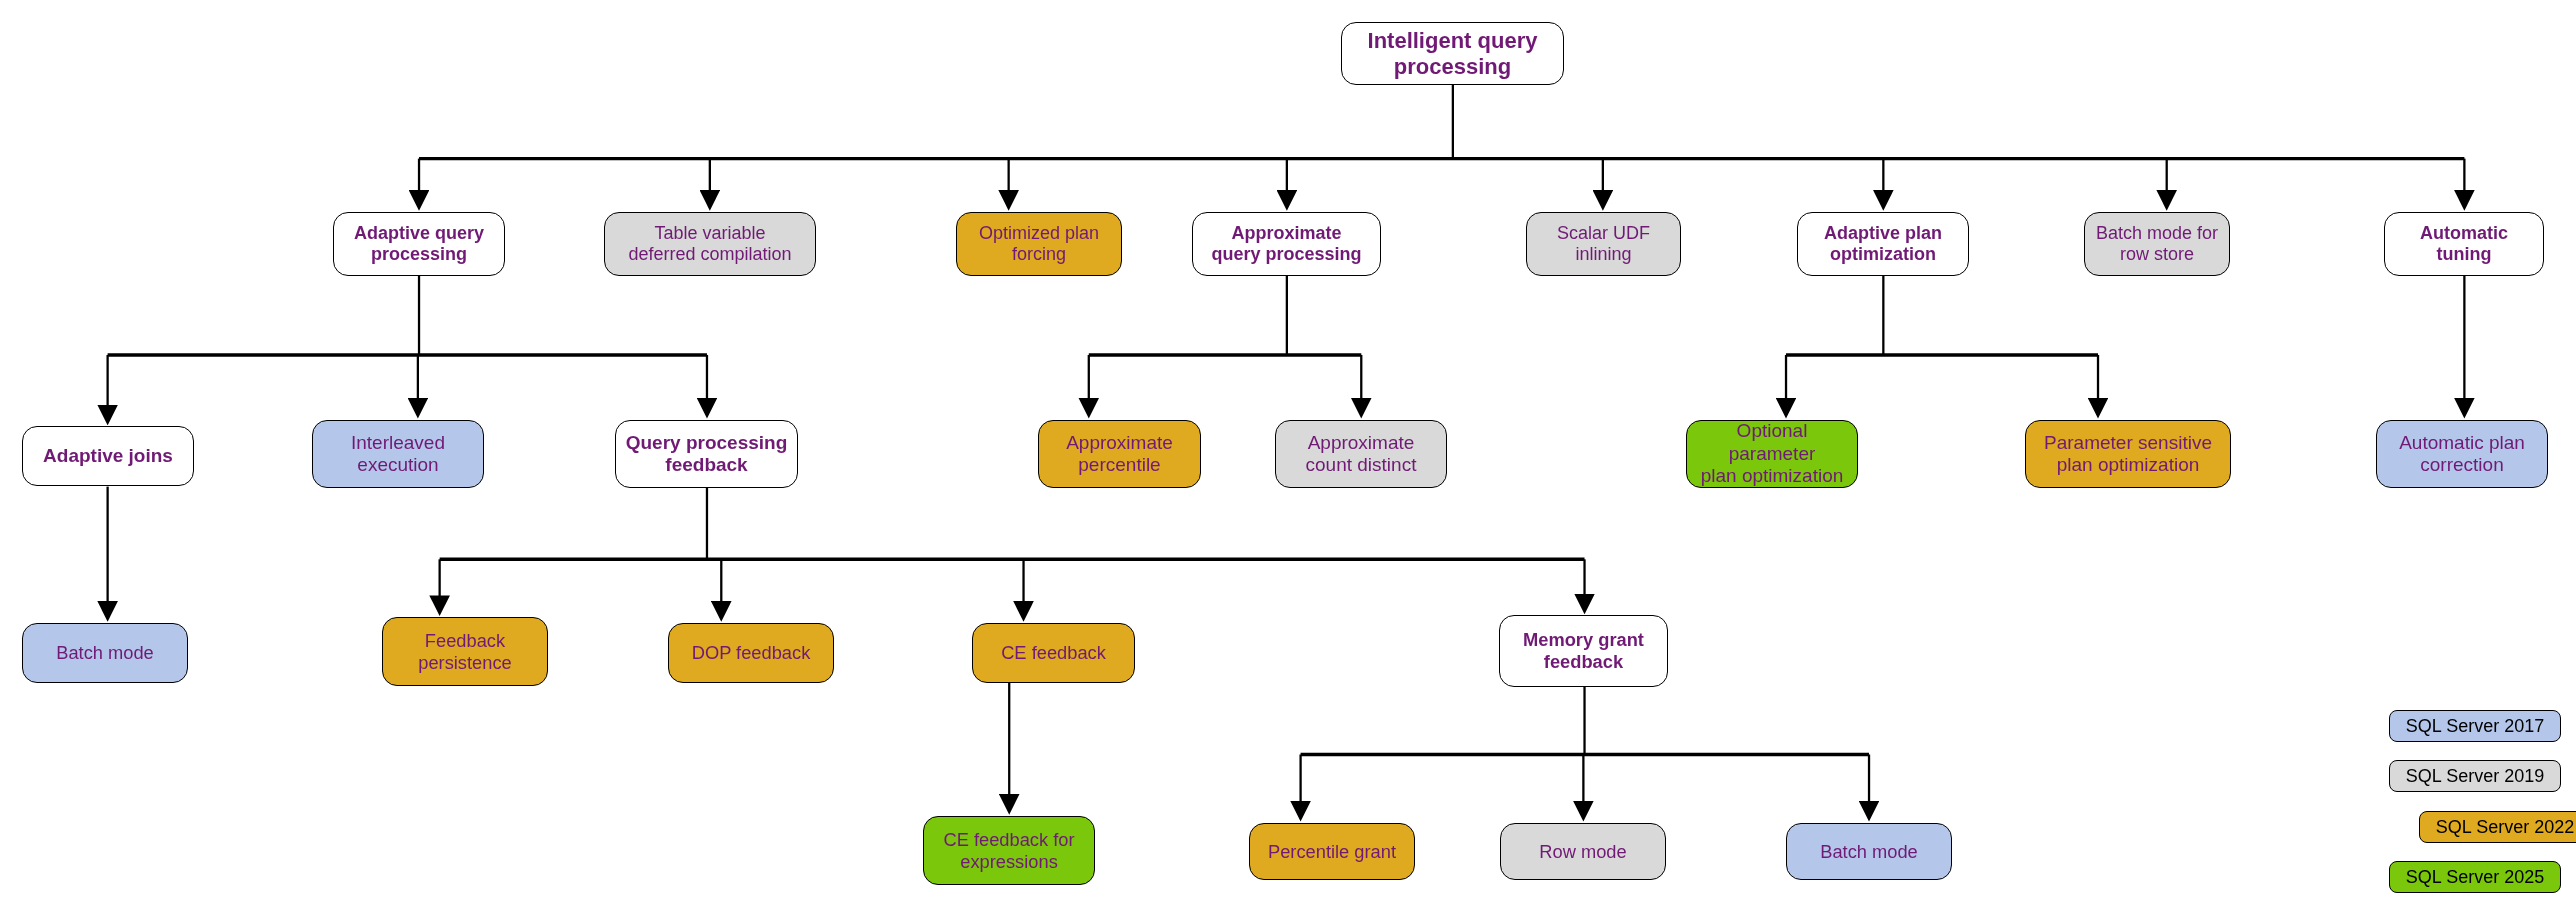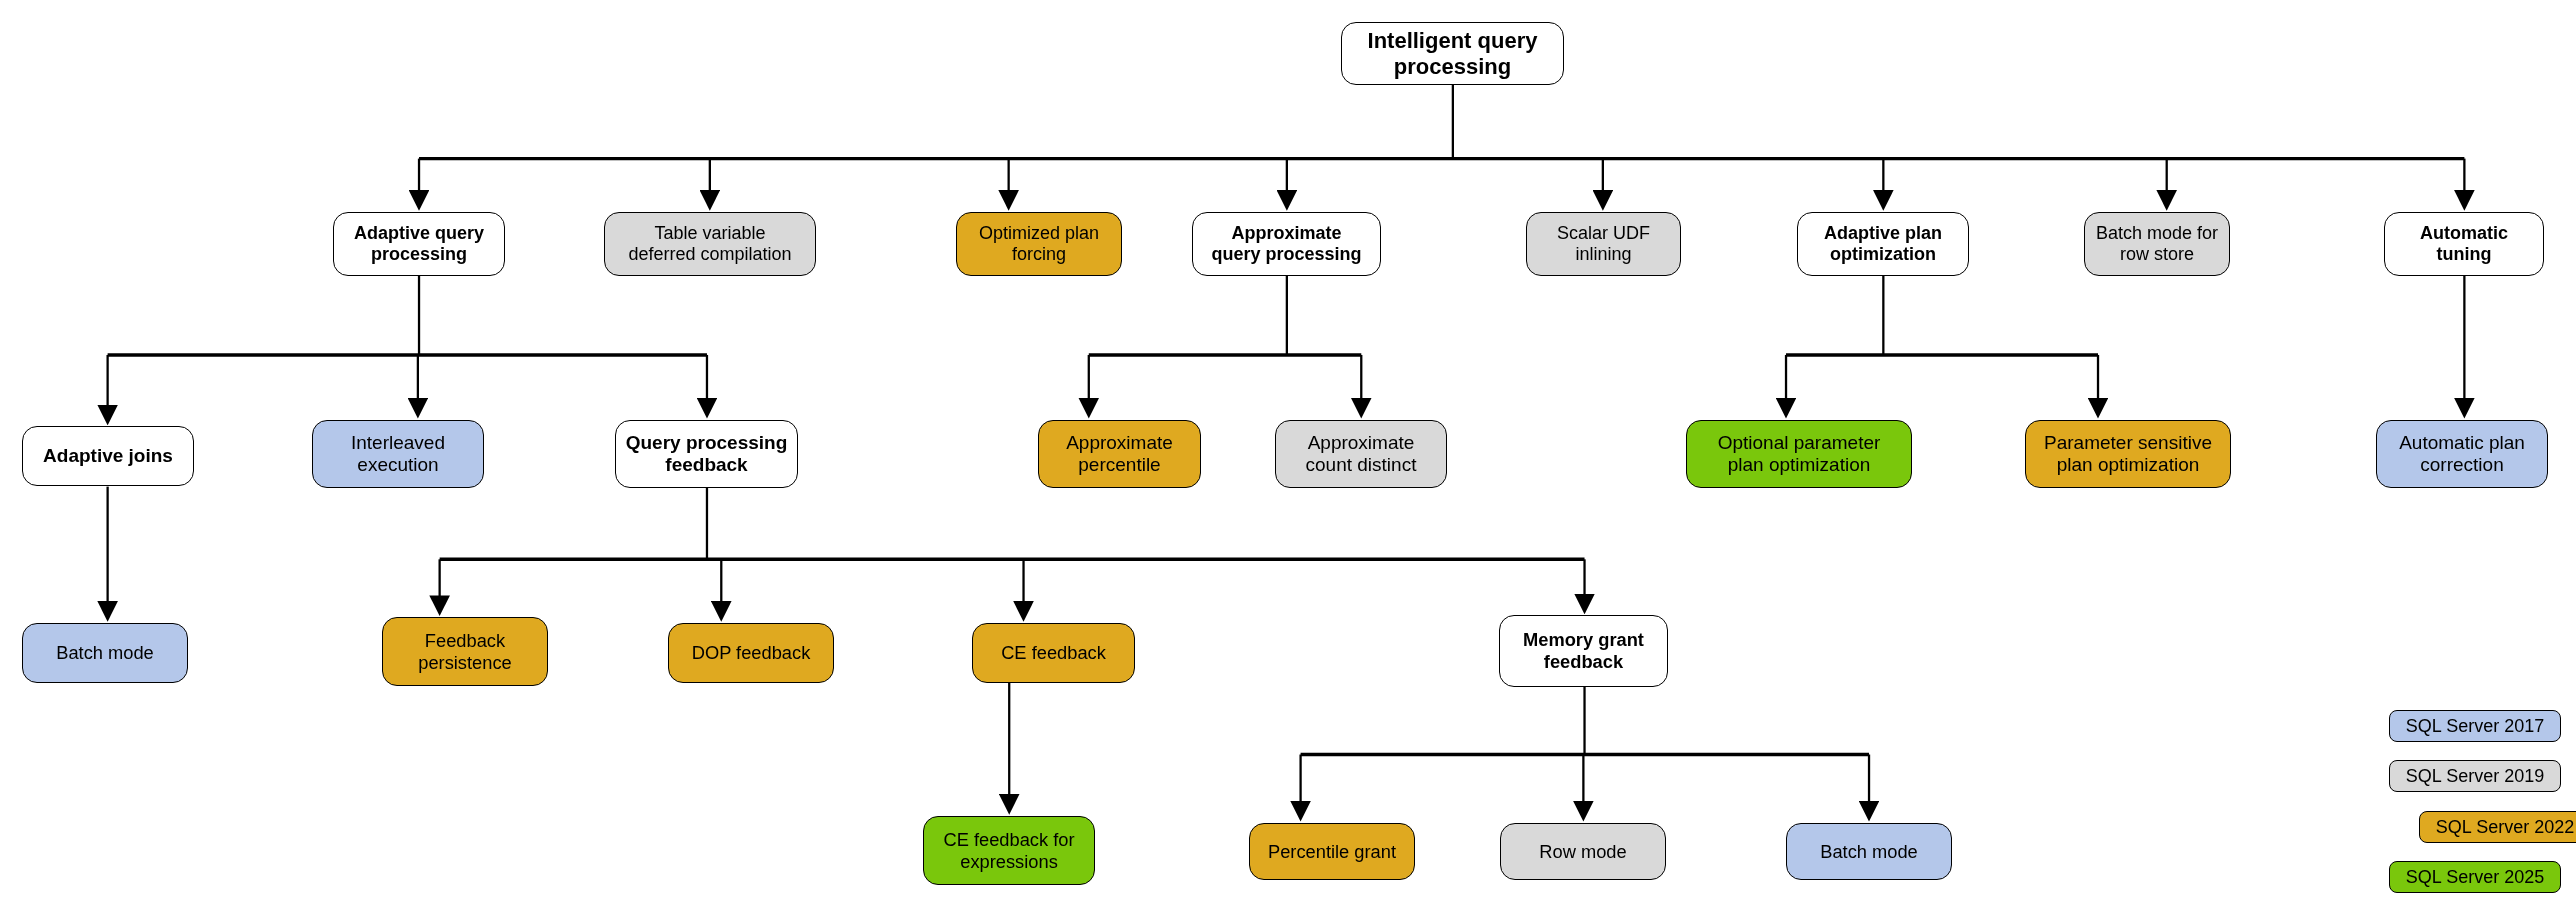--- a/index.html
+++ b/index.html
@@ -24,21 +24,21 @@
     position:absolute;
     box-sizing:border-box;
     border:1.7px solid #000000;
     border-radius:15px;
     background:#ffffff;
     display:flex;
     align-items:center;
     justify-content:center;
     text-align:center;
     line-height:1.18;
-    color:#000000;
+    color:#701a75;
     padding:2.3px 5.7px;
     z-index:5;
   }
   .node .lbl{
     display:block;
     width:100%;
     white-space:pre-line;
   }
   .n-root{font-size:22px;font-weight:bold;}
   .n-l1{font-size:18px;font-weight:bold;}
@@ -183,21 +183,21 @@
 feedback</span>
   </div>
   <div class="node n-l2 plain fill-gold" style="left:1008px;top:420px;width:163px;height:68px;">
     <span class="lbl">Approximate
 percentile</span>
   </div>
   <div class="node n-l2 plain fill-gray" style="left:1275px;top:420px;width:172px;height:68px;">
     <span class="lbl">Approximate
 count distinct</span>
   </div>
-  <div class="node n-l2 plain fill-green" style="left:1686px;top:420px;width:226px;height:68px;">
+  <div class="node n-l2 plain fill-green" style="left:1686px;top:420px;width:172px;height:68px;">
     <span class="lbl">Optional parameter
 plan optimization</span>
   </div>
   <div class="node n-l2 plain fill-gold" style="left:1995px;top:420px;width:206px;height:68px;">
     <span class="lbl">Parameter sensitive
 plan optimization</span>
   </div>
   <div class="node n-l2 plain fill-blue" style="left:2376px;top:420px;width:172px;height:68px;">
     <span class="lbl">Automatic plan
 correction</span>

